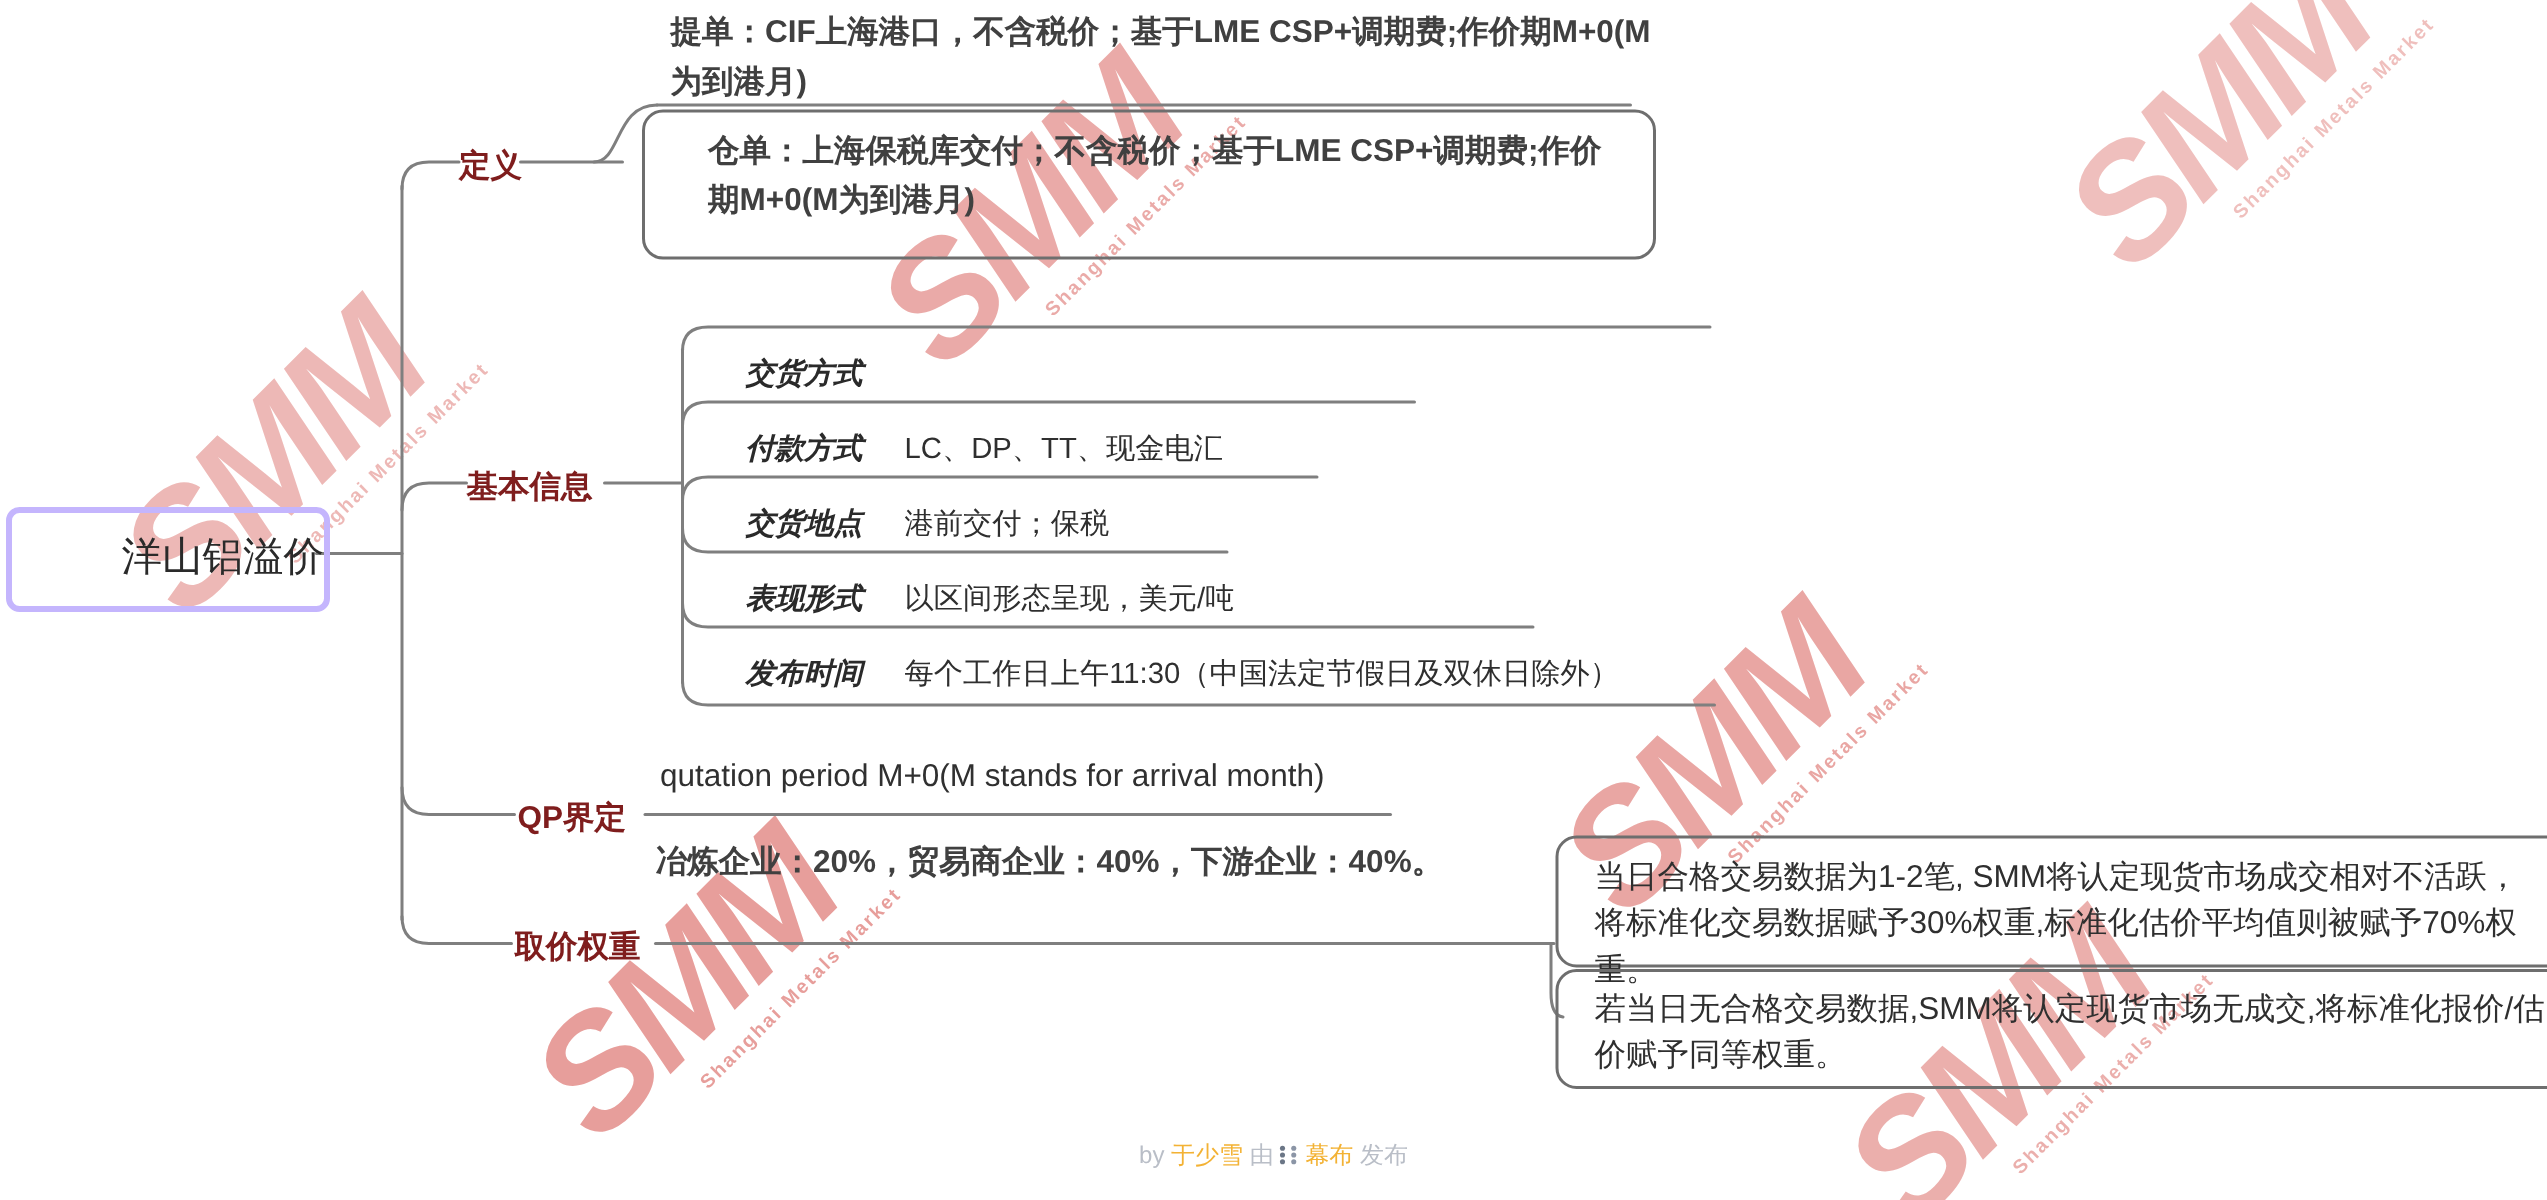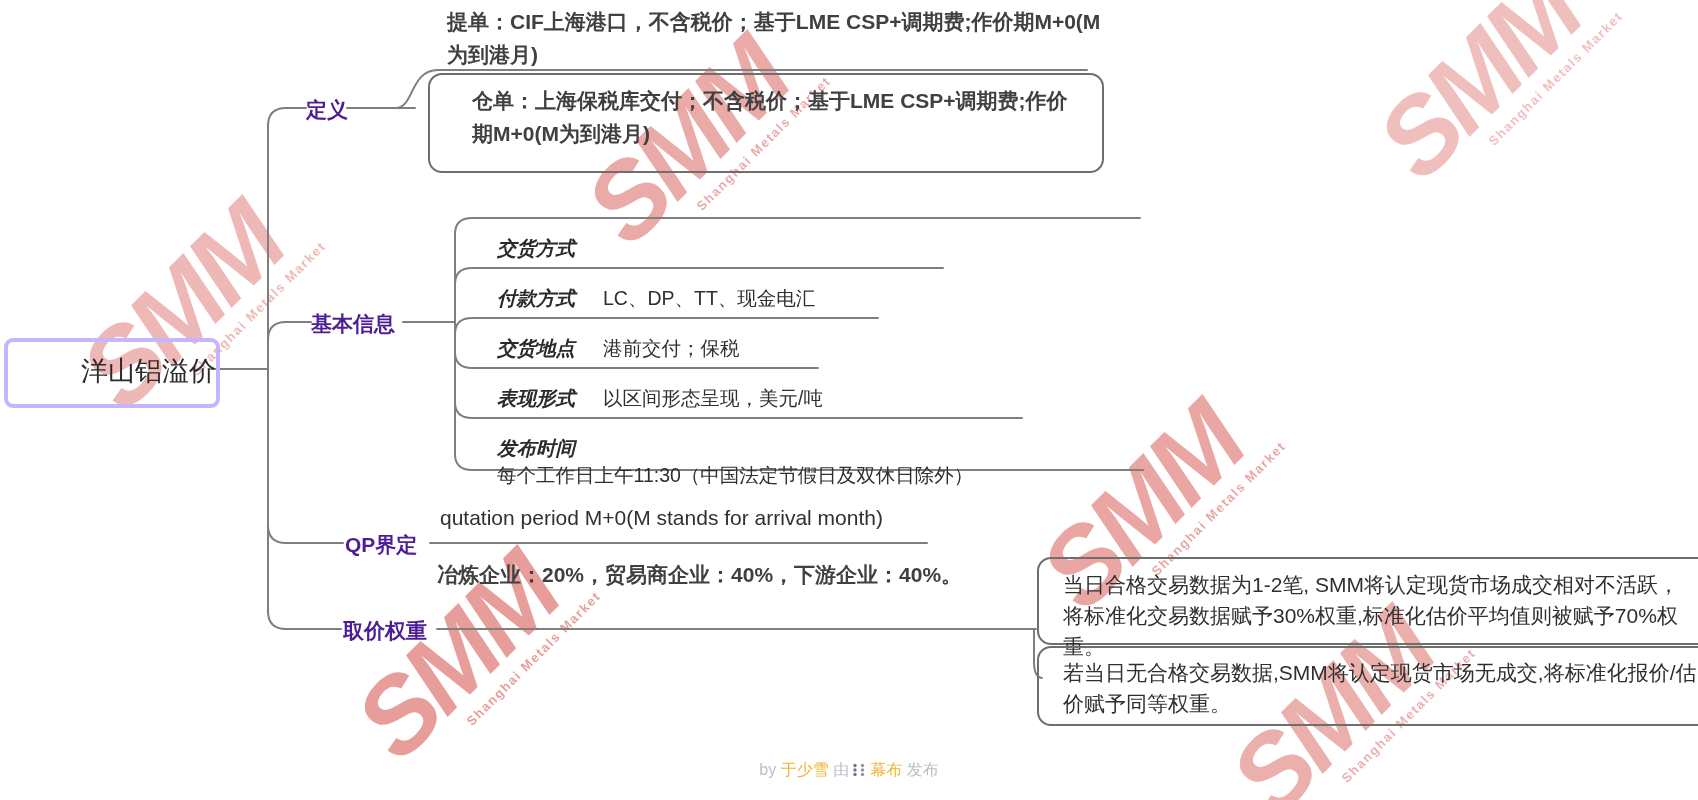--- a/index.html
+++ b/index.html
@@ -18,21 +18,21 @@
       margin:-4px 0 0 78px;white-space:nowrap;}
   #wm1{left:195px;top:300px;opacity:.40;}
   #wm2{left:700px;top:135px;opacity:.48;}
   #wm3{left:1492px;top:70px;opacity:.36;}
   #wm4{left:1155px;top:500px;opacity:.50;}
   #wm5{left:470px;top:650px;opacity:.55;}
   #wm6{left:1345px;top:707px;opacity:.45;}
 
   
   .abs{position:absolute;z-index:3;}
-  .branch-label{font-size:21px;font-weight:bold;color:#4c1d95;white-space:nowrap;}
+  .branch-label{font-size:21px;font-weight:bold;color:#7f1d1d;white-space:nowrap;}
   .bold-node{font-size:21px;font-weight:bold;color:#404040;line-height:33px;}
   .plain-node{font-size:21px;color:#2f2f2f;line-height:29px;}
   .round-box{border:2px solid #6e6e6e;border-radius:14px;background:transparent;box-sizing:border-box;}
 
   #root-box{left:4px;top:338px;width:208px;height:62px;border:4px solid #c4b5fd;
       border-radius:9px;text-align:right;line-height:58px;font-size:27px;color:#2a2a2a;}
 
   #tidan-text{left:447px;top:5px;width:658px;}
   #cangdan-box{left:428px;top:73px;width:676px;height:100px;padding-left:12px;}
   #cangdan-text{padding:9px 16px 0 30px;}
@@ -40,21 +40,21 @@
   #dingyi-label{left:306px;top:96px;}
   #jiben-label{left:311px;top:310px;}
   #qp-label{left:345px;top:531px;}
   #qujia-label{left:343px;top:617px;}
 
   .info-row{position:absolute;z-index:3;left:497px;display:flex;align-items:flex-start;
       font-size:19.5px;white-space:nowrap;}
   .info-label{font-style:italic;font-weight:600;color:#2a2a2a;min-width:106px;}
   .info-value{color:#2f2f2f;}
   #row0{top:183px;} #row0 .info-value{margin-left:30px;}
-  #row1{top:235px;} #row2{top:285px;} #row3{top:335px;} #row4{top:385px;} #row5{top:435px;flex-direction:column;}
+  #row1{top:235px;} #row2{top:285px;} #row3{top:335px;} #row4{top:385px;} #row5{top:435px;}
 
   #qp-text{left:440px;top:506px;font-size:21px;color:#303030;white-space:nowrap;}
   #yelian-text{left:437px;top:558px;white-space:nowrap;}
 
   #node1{left:1056px;top:492px;width:632px;}
   #box2{left:1037px;top:557px;width:690px;height:88px;}
   #box2 .box-text{padding:10px 28px 0 24px;line-height:31px;}
   #box3{left:1037px;top:646px;width:690px;height:80px;}
   #box3 .box-text{padding:9px 8px 0 24px;line-height:31px;}
   .box-text{font-size:21px;color:#2f2f2f;}

